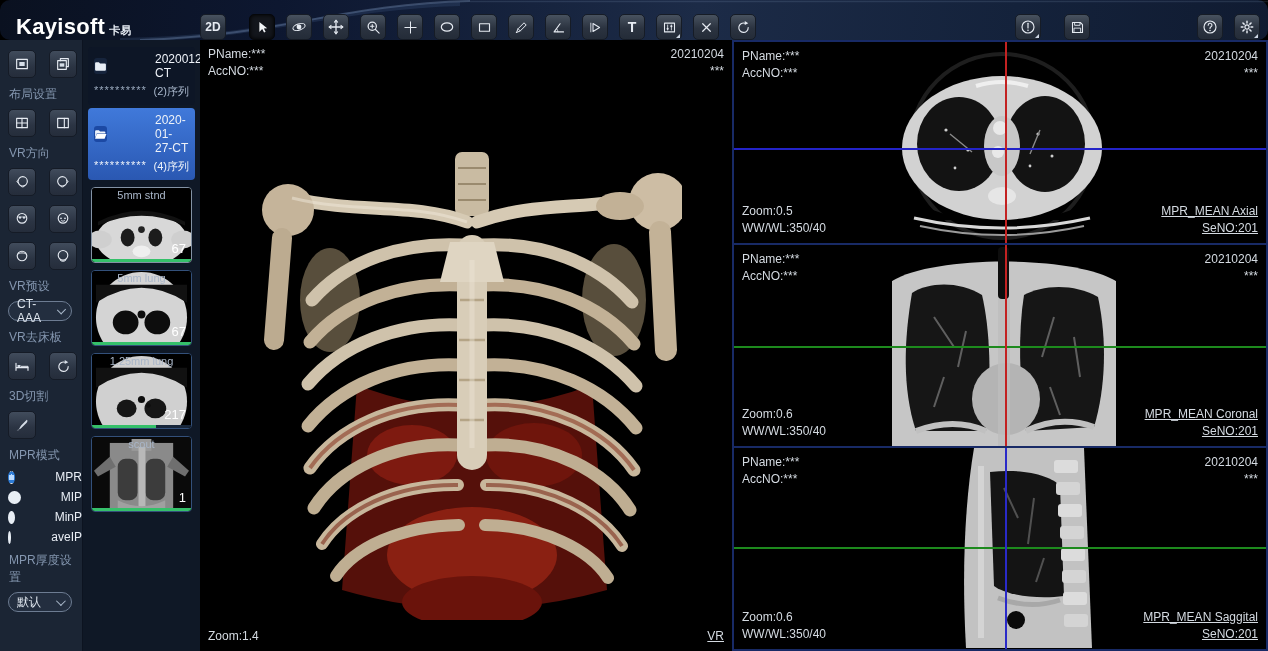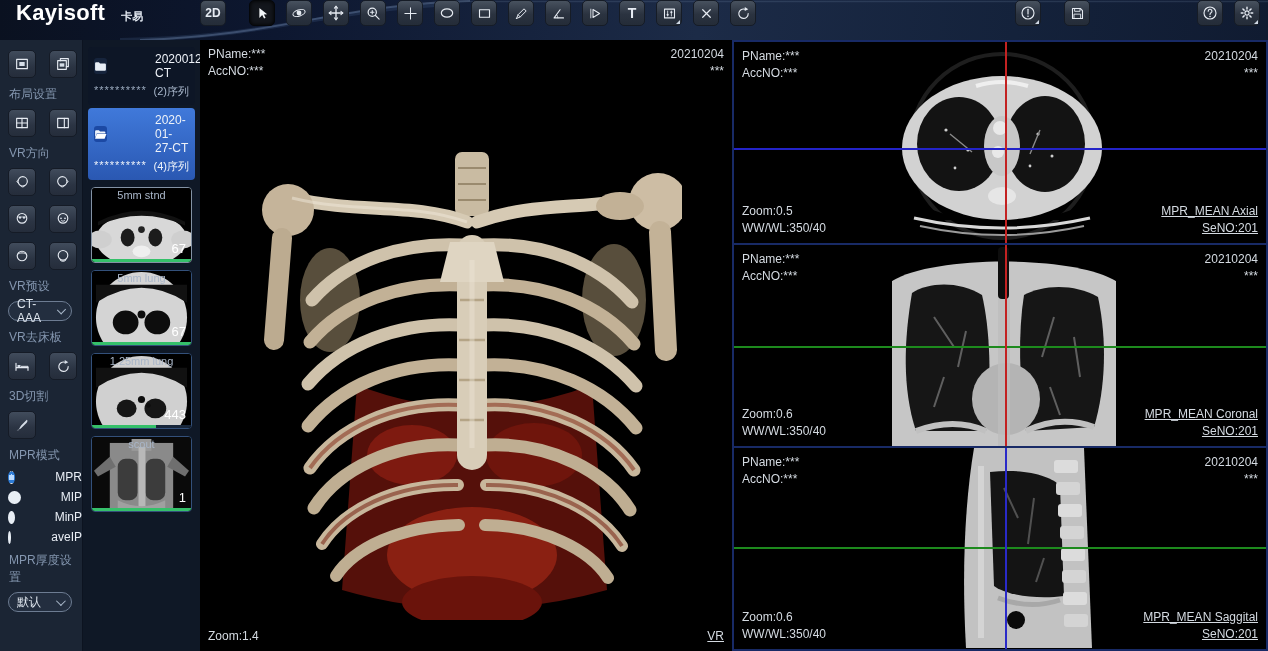--- a/index.html
+++ b/index.html
@@ -2,25 +2,25 @@
 <html><head>
 <meta charset="utf-8">
 <style>
   * { margin:0; padding:0; box-sizing:border-box; }
   html,body { width:1268px; height:651px; overflow:hidden; background:#000;
     font-family:"Liberation Sans", sans-serif; }
 
   
   .topbar { position:relative; height:40px; width:100%;
     background:linear-gradient(95deg,#0a1120 0%,#0d1730 22%,#1c2b47 55%,#14223b 80%,#101b31 100%);
-    display:flex; align-items:flex-start; z-index:5; }
+    display:flex; align-items:flex-end; z-index:5;border-radius:10px; }
   .topbar-swoosh { position:absolute; inset:0; pointer-events:none; }
   .logo { width:200px; padding-left:16px; display:flex; align-items:baseline; }
   .logo-en { color:#fff; font-size:22px; font-weight:700; letter-spacing:.3px; }
-  .logo-cn { color:#e8eef6; font-size:11px; margin-left:16px; font-weight:700; }
+  .logo-cn { color:#e8eef6; font-size:11px; margin-left:4px; font-weight:700; }
 
   .tbtn { width:26px; height:26px; border-radius:5px; margin-right:11px;
     background:linear-gradient(180deg,#48525f 0%,#2b3340 55%,#242c38 100%);
     border:1px solid #161c26; display:flex; align-items:center; justify-content:center;
     color:#e6ebf2; font-size:12px; font-weight:700; cursor:pointer; position:relative;
     flex:0 0 auto; }
   .tbtn.active { background:#13161c; border-color:#05070a; box-shadow:inset 0 0 4px #000; }
   .tbtn svg { display:block; }
   .tbtn .corner { position:absolute; right:1px; bottom:1px; width:0; height:0;
     border-left:4px solid transparent; border-bottom:4px solid #cfd8e4; }
@@ -439,21 +439,21 @@
         <rect width="100" height="95" fill="#000"></rect>
         <circle cx="50" cy="48" r="46" fill="#d0d0d0"></circle>
         <path d="M4 34 Q50 4 96 34 L96 14 L4 14 Z" fill="#111"></path>
         <ellipse cx="35" cy="55" rx="10" ry="9" fill="#161616"></ellipse>
         <ellipse cx="64" cy="55" rx="11" ry="10" fill="#161616"></ellipse>
         <circle cx="50" cy="46" r="3.6" fill="#0d0d0d"></circle>
         <circle cx="57" cy="52" r="2.2" fill="#0d0d0d"></circle>
         <path d="M10 78 Q50 92 90 78" stroke="#bdbdbd" stroke-width="2.2" fill="none"></path>
       </svg>
       <div class="thumb-title">1.25mm lung</div>
-      <div class="thumb-num">443</div>
+      <div class="thumb-num">217</div>
       <div class="thumb-bar">
         <div class="thumb-bar-fill" style="width: 65%;"></div>
       </div>
     </div>
 
     <div class="thumb">
       <svg viewBox="0 0 100 95">
         <rect width="100" height="95" fill="#0a0a0a"></rect>
         <rect x="18" y="6" width="64" height="86" fill="#8a8a8a"></rect>
         <rect x="40" y="2" width="20" height="12" fill="#9a9a9a"></rect>

